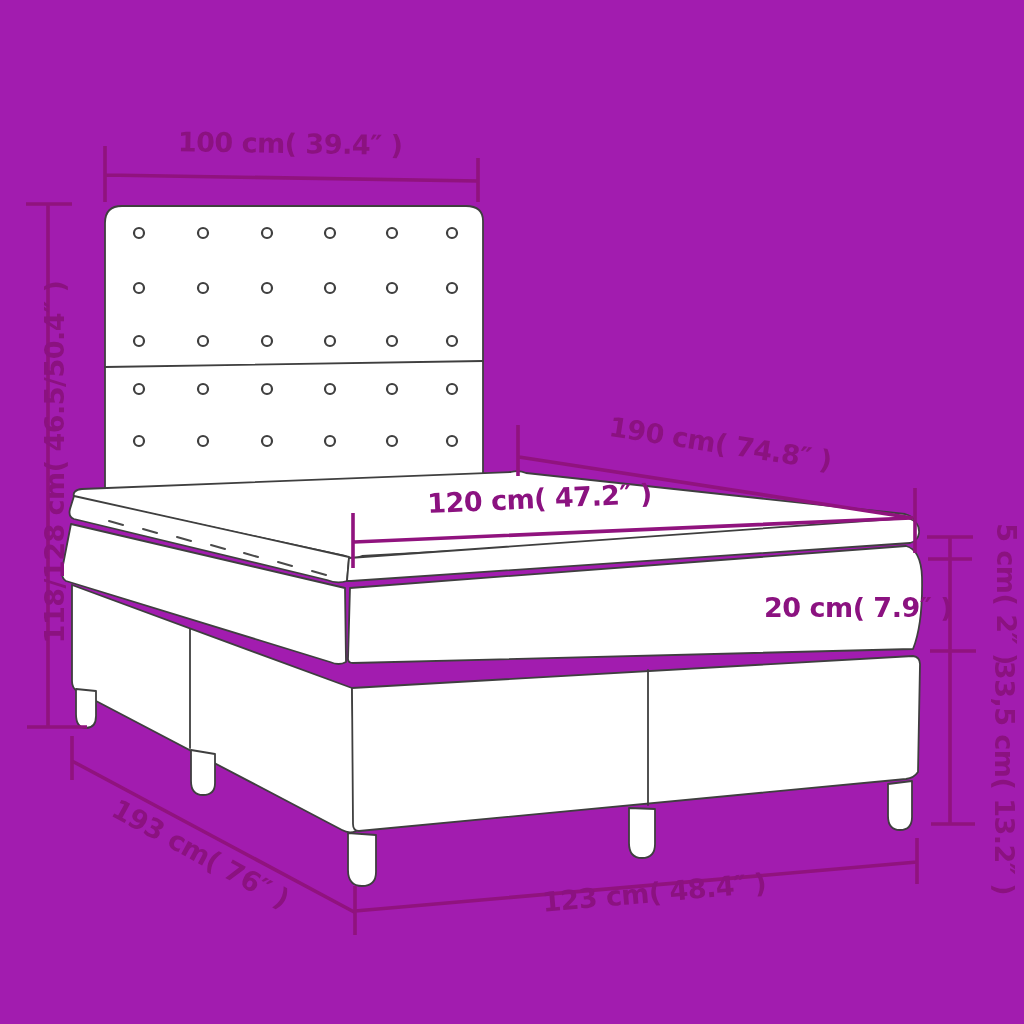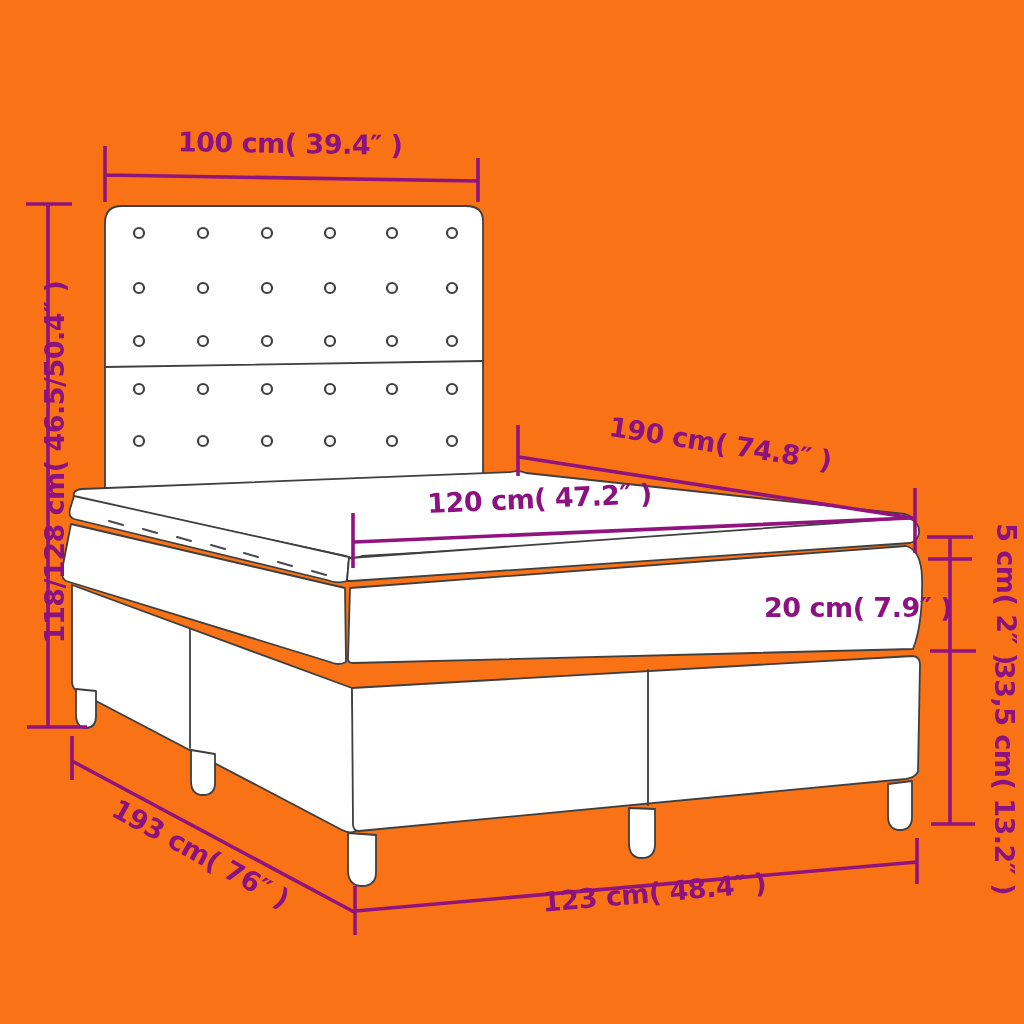--- a/index.html
+++ b/index.html
@@ -1,17 +1,17 @@
 <!DOCTYPE html>
 <html><head>
 <meta charset="utf-8">
 <style>
   html,body{margin:0;padding:0;background:#ffffff;}
   body{width:1024px;height:1024px;overflow:hidden;}
-  .stage{width:1024px;height:1024px;position:relative;background:#f97316;}
+  .stage{width:1024px;height:1024px;position:relative;background:#a21caf;}
   svg{display:block;}
   .art{stroke:#3F3F3F;stroke-width:1.8;fill:#ffffff;stroke-linejoin:round;stroke-linecap:round;}
   .art-line{stroke:#3F3F3F;stroke-width:1.8;fill:none;stroke-linejoin:round;stroke-linecap:round;}
   .stitch{stroke:#4a4a4a;stroke-width:2;fill:none;stroke-linecap:round;}
   .dim{stroke:#90137E;stroke-width:3.6;fill:none;stroke-linecap:butt;}
   .dim-label{font-family:"DejaVu Sans",sans-serif;font-weight:bold;font-size:27px;
              letter-spacing:-0.5px;fill:#8B1280;}
 </style>
 </head>
 <body>

